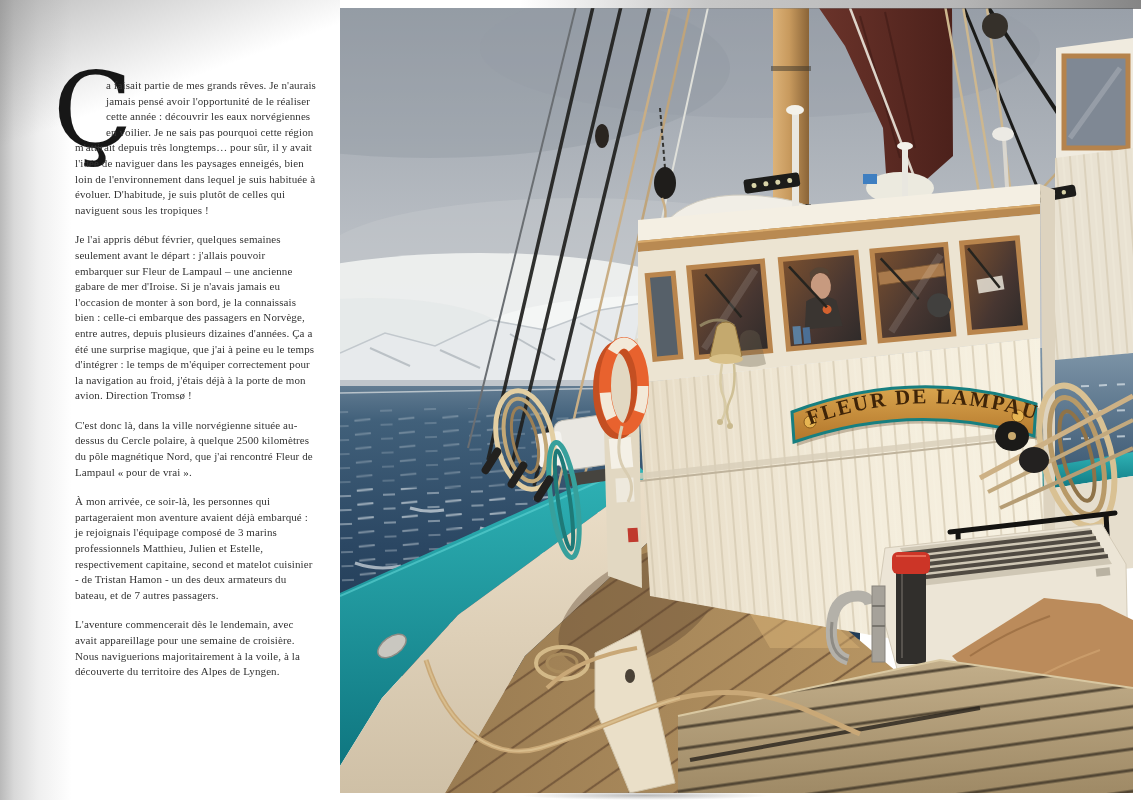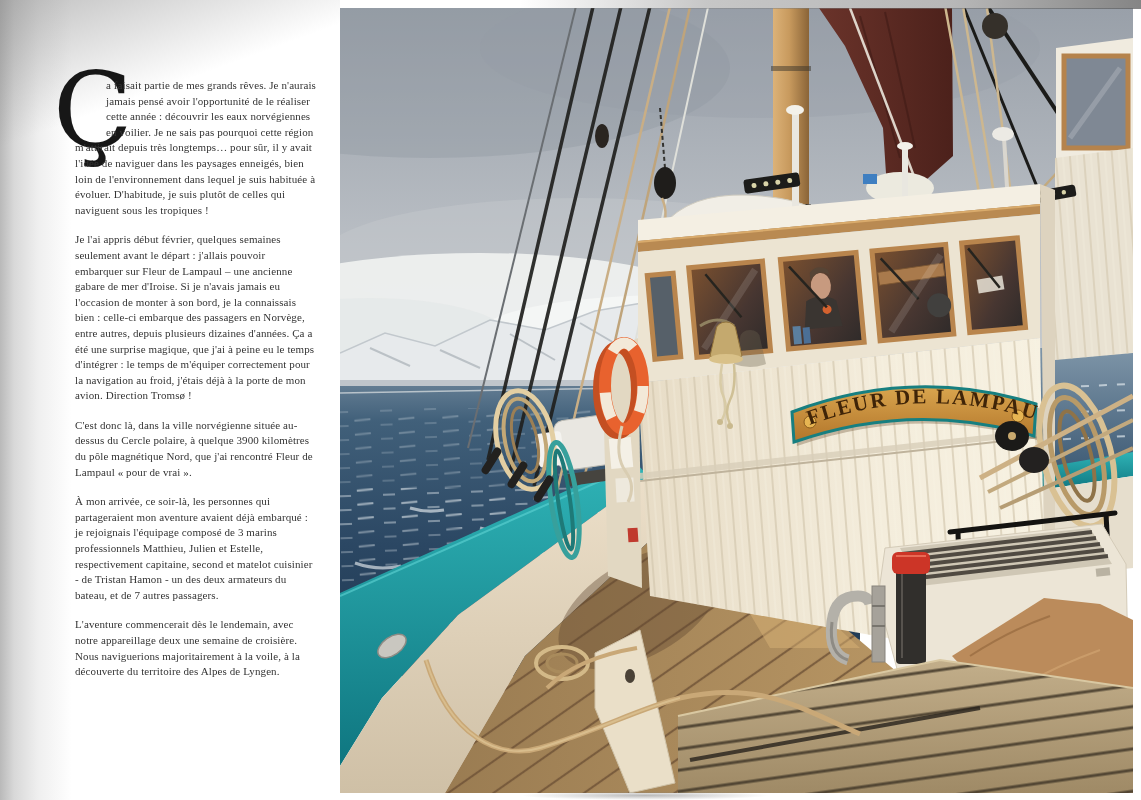--- a/index.html
+++ b/index.html
@@ -28,23 +28,23 @@
 </style>
 </head>
 <body>
 
 <div class="canvas">
 
   <section class="text-page">
     <article class="article">
       <p class="para"><span class="dropcap">Ç</span><span>a faisait partie de mes grands rêves. Je n'aurais jamais pensé avoir l'opportunité de le réaliser cette année : découvrir les eaux norvégiennes en voilier. Je ne sais pas pourquoi cette région m'attirait depuis très longtemps… pour sûr, il y avait l'idée de naviguer dans les paysages enneigés, bien loin de l'environnement dans lequel je suis habituée à évoluer. D'habitude, je suis plutôt de celles qui naviguent sous les tropiques !</span></p>
       <p class="para">Je l'ai appris début février, quelques semaines seulement avant le départ : j'allais pouvoir embarquer sur Fleur de Lampaul – une ancienne gabare de mer d'Iroise. Si je n'avais jamais eu l'occasion de monter à son bord, je la connaissais bien : celle-ci embarque des passagers en Norvège, entre autres, depuis plusieurs dizaines d'années. Ça a été une surprise magique, que j'ai à peine eu le temps d'intégrer : le temps de m'équiper correctement pour la navigation au froid, j'étais déjà à la porte de mon avion. Direction Tromsø !</p>
-      <p class="para">C'est donc là, dans la ville norvégienne située au-dessus du Cercle polaire, à quelque 3900 kilomètres du pôle magnétique Nord, que j'ai rencontré Fleur de Lampaul « pour de vrai ».</p>
+      <p class="para">C'est donc là, dans la ville norvégienne située au-dessus du Cercle polaire, à quelque 2500 kilomètres du pôle magnétique Nord, que j'ai rencontré Fleur de Lampaul « pour de vrai ».</p>
       <p class="para">À mon arrivée, ce soir-là, les personnes qui partageraient mon aventure avaient déjà embarqué : je rejoignais l'équipage composé de 3 marins professionnels Matthieu, Julien et Estelle, respectivement capitaine, second et matelot cuisinier - de Tristan Hamon - un des deux armateurs du bateau, et de 7 autres passagers.</p>
-      <p class="para">L'aventure commencerait dès le lendemain, avec notre appareillage deux une semaine de croisière. Nous naviguerions majoritairement à la voile, à la découverte du territoire des Alpes de Lyngen.</p>
+      <p class="para">L'aventure commencerait dès le lendemain, avec avait appareillage pour une semaine de croisière. Nous naviguerions majoritairement à la voile, à la découverte du territoire des Alpes de Lyngen.</p>
     </article>
   </section>
 
   <figure class="photo-page">
   <svg width="793" height="785" viewBox="0 0 793 785" xmlns="http://www.w3.org/2000/svg" xmlns:xlink="http://www.w3.org/1999/xlink">
     <defs>
       <linearGradient id="skyGrad" x1="0" y1="0" x2="0" y2="1">
         <stop offset="0" stop-color="#99a0a9"></stop>
             <stop offset=".55" stop-color="#b9bec4"></stop>
             <stop offset="1" stop-color="#cdd1d4"></stop>

